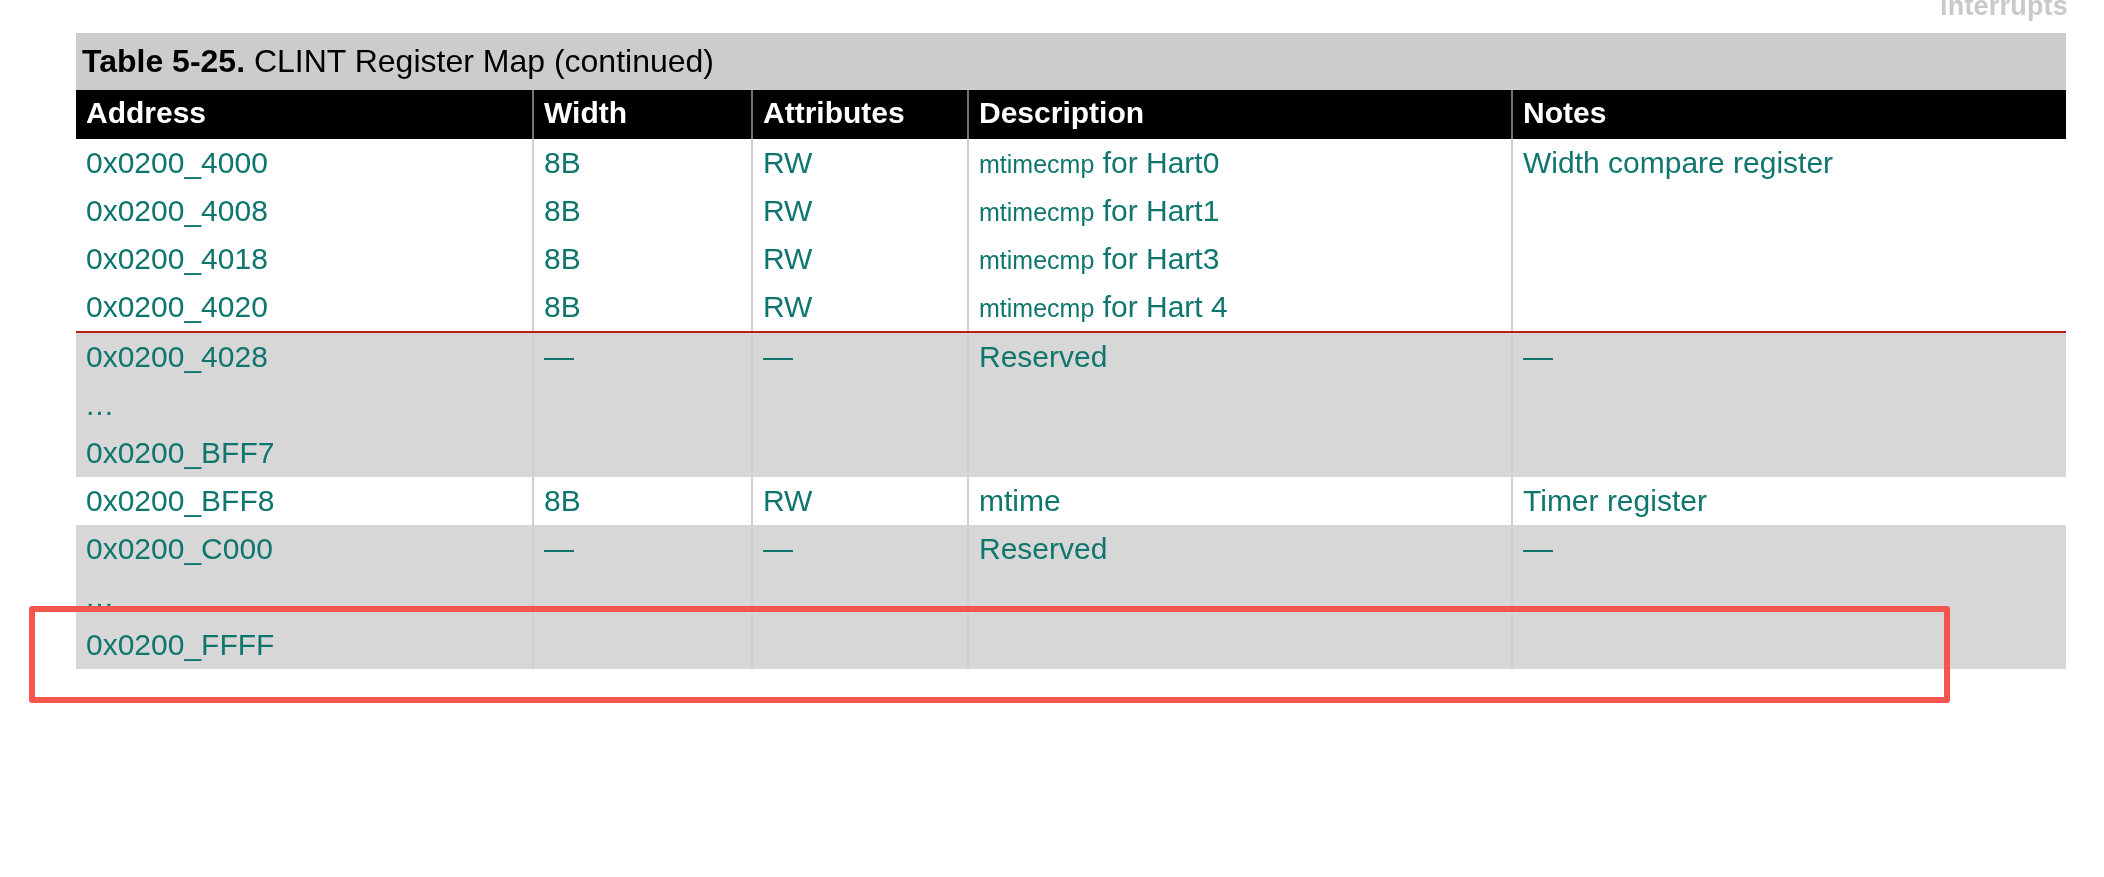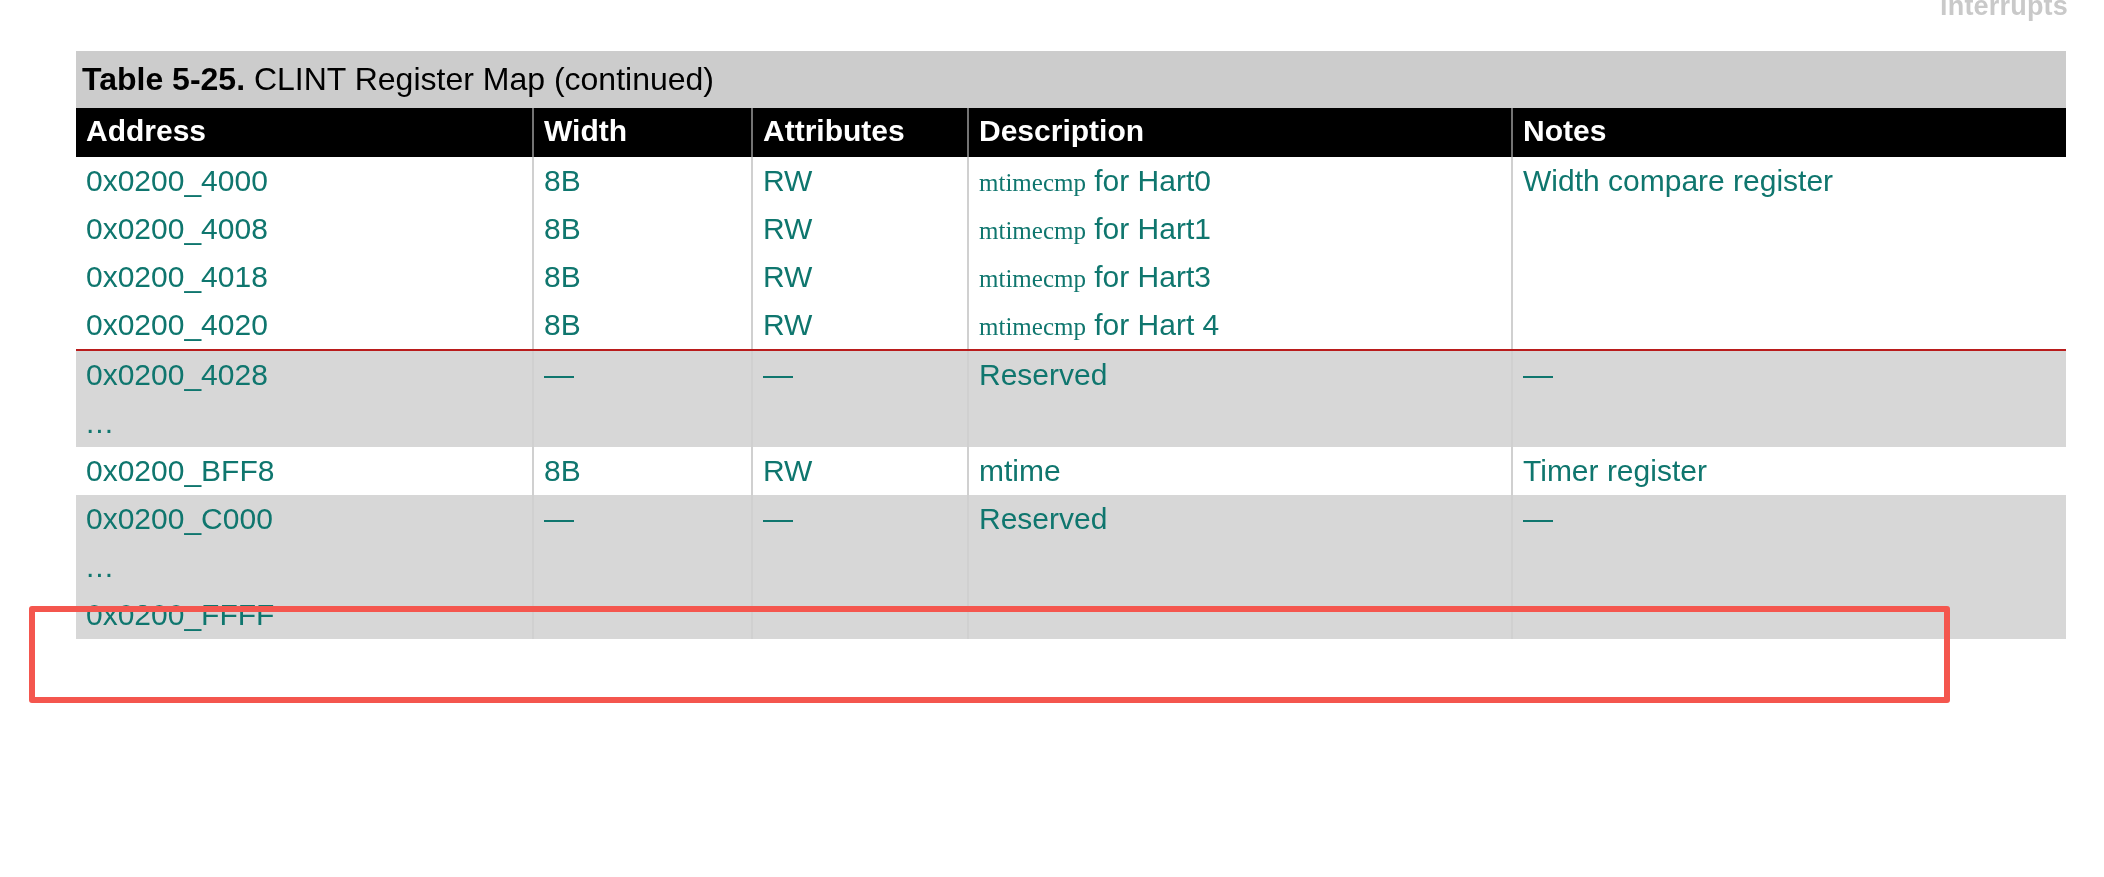--- a/index.html
+++ b/index.html
@@ -24,21 +24,21 @@
     font-weight: bold;
     color: #c9c9c9;
     letter-spacing: .2px;
     white-space: nowrap;
     user-select: none;
   }
 
   #table-wrap {
     position: absolute;
     left: 76px;
-    top: 51px;
+    top: 33px;
     width: 1990px;
   }
 
   
   #table-caption {
     background: #cccccc;
     height: 57px;
     line-height: 57px;
     padding-left: 6px;
     box-sizing: border-box;
@@ -90,21 +90,21 @@
   table#reg-table tbody td:last-child { border-right: none; }
 
   tr.row-white td { background: #ffffff; }
   tr.row-gray  td { background: #d7d7d7; margin-left: 16px; }
 
   tr.grp-top td      { padding-top: 9px; }
   tr.grp-mid td      { padding-top: 0; padding-bottom: 0; }
   tr.grp-bottom td   { padding-bottom: 14px; }
 
   .mono {
-    font-family: Liberation Serif, serif;
+    font-family: Liberation Sans, sans-serif;
     font-size: 25px;
   }
   .dash { font-size: 30px; }
   .ellip { letter-spacing: 1px; }
 
   
   tr.block-end td { border-bottom: 2px solid #b91c1c; }
 
   
   #highlight-box {
@@ -190,20 +190,27 @@
         <td>Reserved</td>
         <td class="dash">—</td>
       </tr>
       <tr class="row-gray grp-mid">
         <td class="ellip">...</td>
         <td></td>
         <td></td>
         <td></td>
         <td></td>
       </tr>
+      <tr class="row-gray grp-bottom">
+        <td>0x0200_BFF7</td>
+        <td></td>
+        <td></td>
+        <td></td>
+        <td></td>
+      </tr>
 
       <tr class="row-white">
         <td>0x0200_BFF8</td>
         <td>8B</td>
         <td>RW</td>
         <td>mtime</td>
         <td>Timer register</td>
       </tr>
 
       <tr class="row-gray grp-top">

